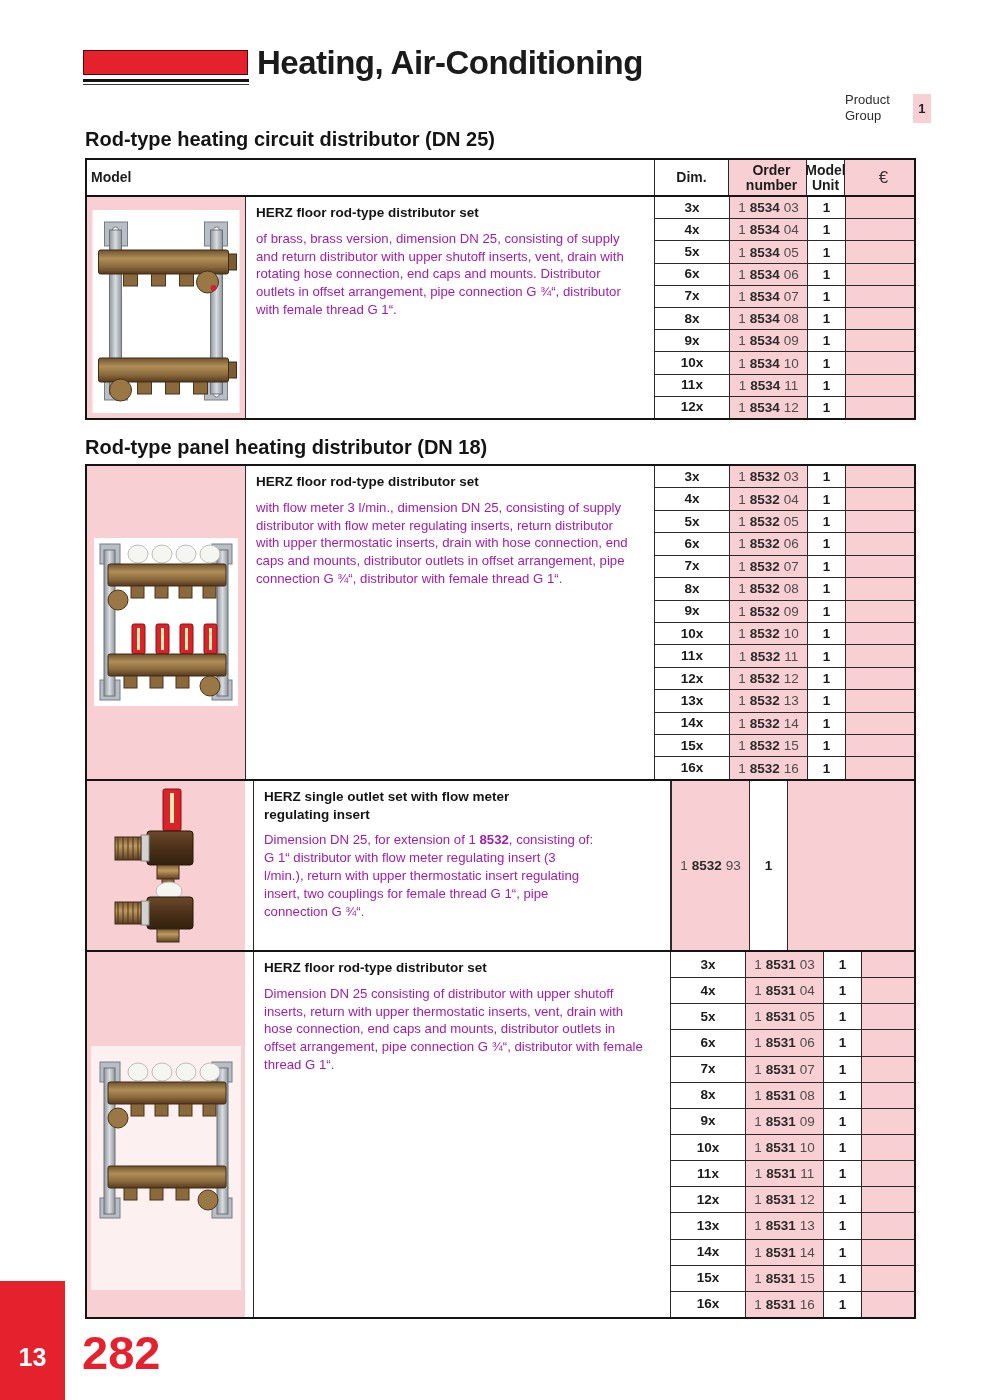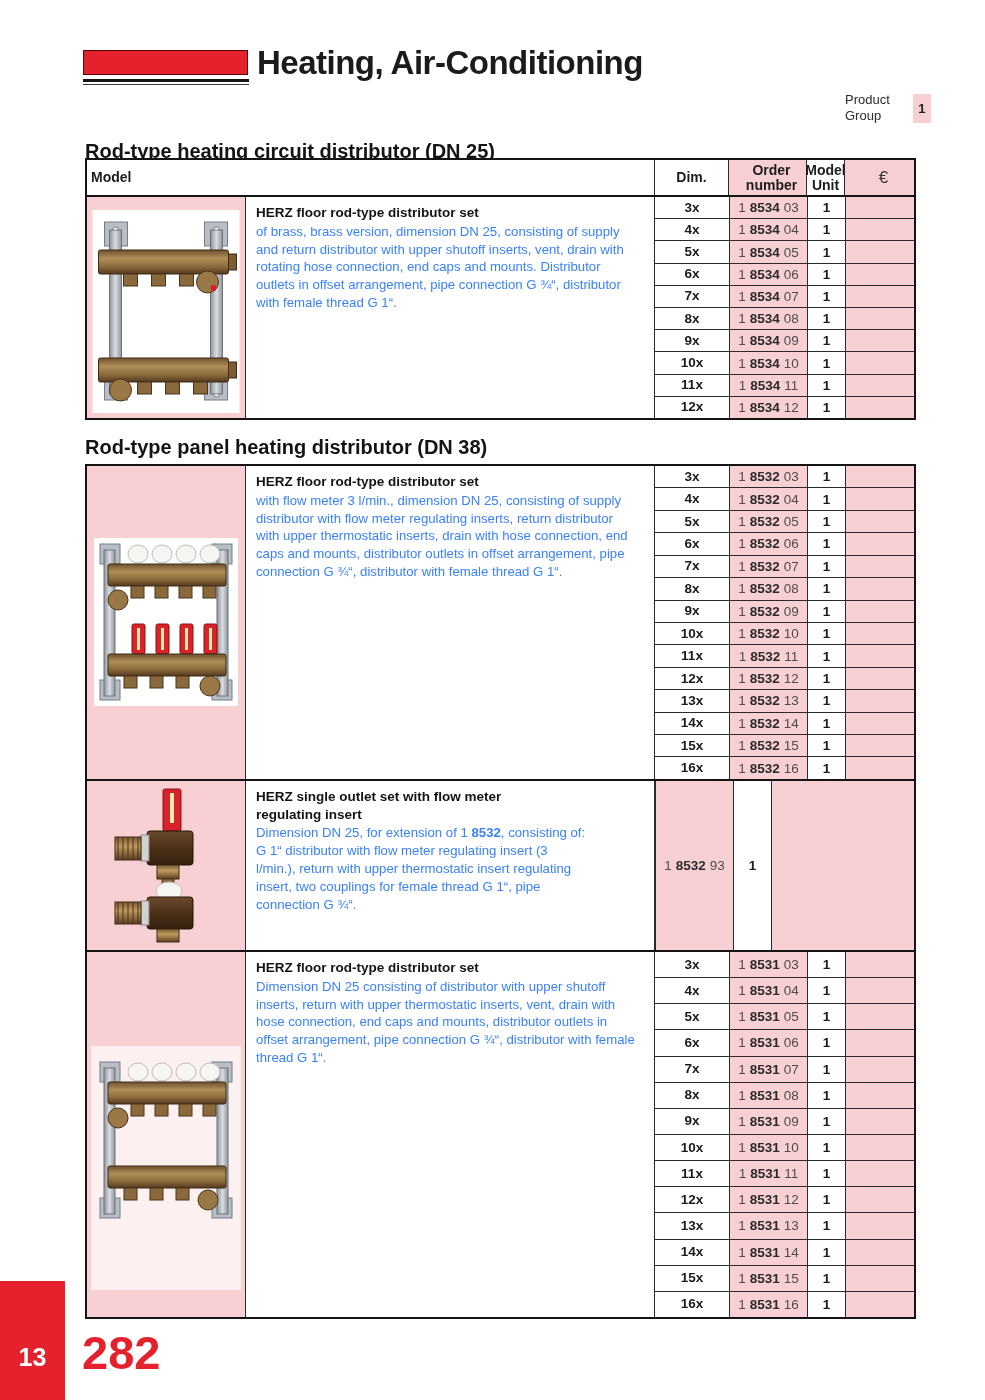--- a/index.html
+++ b/index.html
@@ -13,44 +13,44 @@
   .redbar-line2{position:absolute;left:83px;top:84px;width:166px;height:1px;background:#3a3a3a;}
   .page-title{position:absolute;left:257px;top:44px;font-size:33px;font-weight:bold;
               letter-spacing:-0.5px;color:#1b1b1b;white-space:nowrap;}
   .pgroup{position:absolute;left:845px;top:92px;display:flex;align-items:center;gap:23px;}
   .pgroup-label{font-size:13px;line-height:16px;color:#2c2c2c;}
   .pgroup-box{width:18px;height:29px;background:#f8d0d3;display:flex;align-items:center;
               justify-content:center;font-size:13px;font-weight:bold;color:#222;}
 
   
   .sec-title{position:absolute;left:85px;font-size:20px;font-weight:bold;color:#141414;white-space:nowrap;}
-  .sec1{top:140px;} .sec2{top:436px;}
+  .sec1{top:128px;} .sec2{top:436px;}
 
   
   .tbl{position:absolute;left:85px;width:831px;border:2px solid #141414;box-sizing:border-box;
        background:#fff;}
   .tbl1{top:158px;} .tbl2{top:464px;}
   .pink{background:#f8d0d3;padding-left:8px;}
   .thead{display:flex;height:35px;border-bottom:2px solid #141414;}
   .th{display:flex;align-items:center;justify-content:center;text-align:center;
       font-size:14px;font-weight:bold;line-height:15px;box-sizing:border-box;}
   .th-model{width:567px;justify-content:flex-start;padding-left:4px;}
   .th-dim{width:74px;border-left:1px solid #2a2a2a;text-align:center;}
   .th-ord{width:78px;border-left:1px solid #2a2a2a;}
   .th-unit{width:38px;border-left:1px solid #2a2a2a;}
   .th-euro{flex:1;border-left:1px solid #2a2a2a;font-size:17px;font-weight:normal;color:#333;}
 
   .block{display:flex;box-sizing:border-box;}
-  .block + .block{border-top:2px solid #141414;}
+  .block + .block{border-top:2px solid #141414;gap:8px;}
   .b-8534{height:221px;} .b-8532{height:313px;} .b-8532s{height:171px;} .b-8531{height:367px;}
   .img-cell{width:158px;background:#f8d0d3;position:relative;flex-shrink:0;}
   .desc-cell{width:409px;border-left:1px solid #2a2a2a;box-sizing:border-box;
              padding:7px 16px 6px 10px;}
   .prod-name{font-size:13.5px;font-weight:bold;color:#141414;line-height:1.3;}
-  .prod-desc{font-size:13.2px;color:#3b82f6;line-height:1.36;margin-top:1px;}
+  .prod-desc{font-size:13.2px;color:#a21caf;line-height:1.36;margin-top:8px;}
   .rows-col{display:flex;flex-direction:column;width:264px;border-left:1px solid #2a2a2a;
             box-sizing:border-box;flex:1;}
   .row{display:flex;flex:1;}
   .row + .row{border-top:1px solid #2a2a2a;}
   .c{display:flex;align-items:center;justify-content:center;font-size:13.5px;box-sizing:border-box;}
   .c-dim{width:74px;font-weight:bold;color:#1a1a1a;flex-direction:column;line-height:16px;}
   .c-ord{width:78px;border-left:1px solid #2a2a2a;background:#f8d0d3;gap:4px;color:#4c4c4c;}
   .c-ord b{color:#2a2a2a;}
   .c-unit{width:38px;border-left:1px solid #2a2a2a;font-weight:bold;}
   .c-euro{flex:1;border-left:1px solid #2a2a2a;background:#f8d0d3;}
@@ -259,21 +259,21 @@
               <b>8534</b>
               <span>12</span>
             </div>
             <div class="c c-unit">1</div>
             <div class="c c-euro"></div>
           </div>
         </div>
     </div>
   </div>
 
-  <div class="sec-title sec2">Rod-type panel heating distributor (DN 38)</div>
+  <div class="sec-title sec2">Rod-type panel heating distributor (DN 18)</div>
 
   <div class="tbl tbl2">
 
     <div class="block b-8532">
       <div class="img-cell">
         <div class="photo photo-2">
           <svg width="144" height="168" viewBox="0 0 144 168">
             <defs>
               <linearGradient id="br2" x1="0" y1="0" x2="0" y2="1">
                 <stop offset="0" stop-color="#6e5230"></stop>

